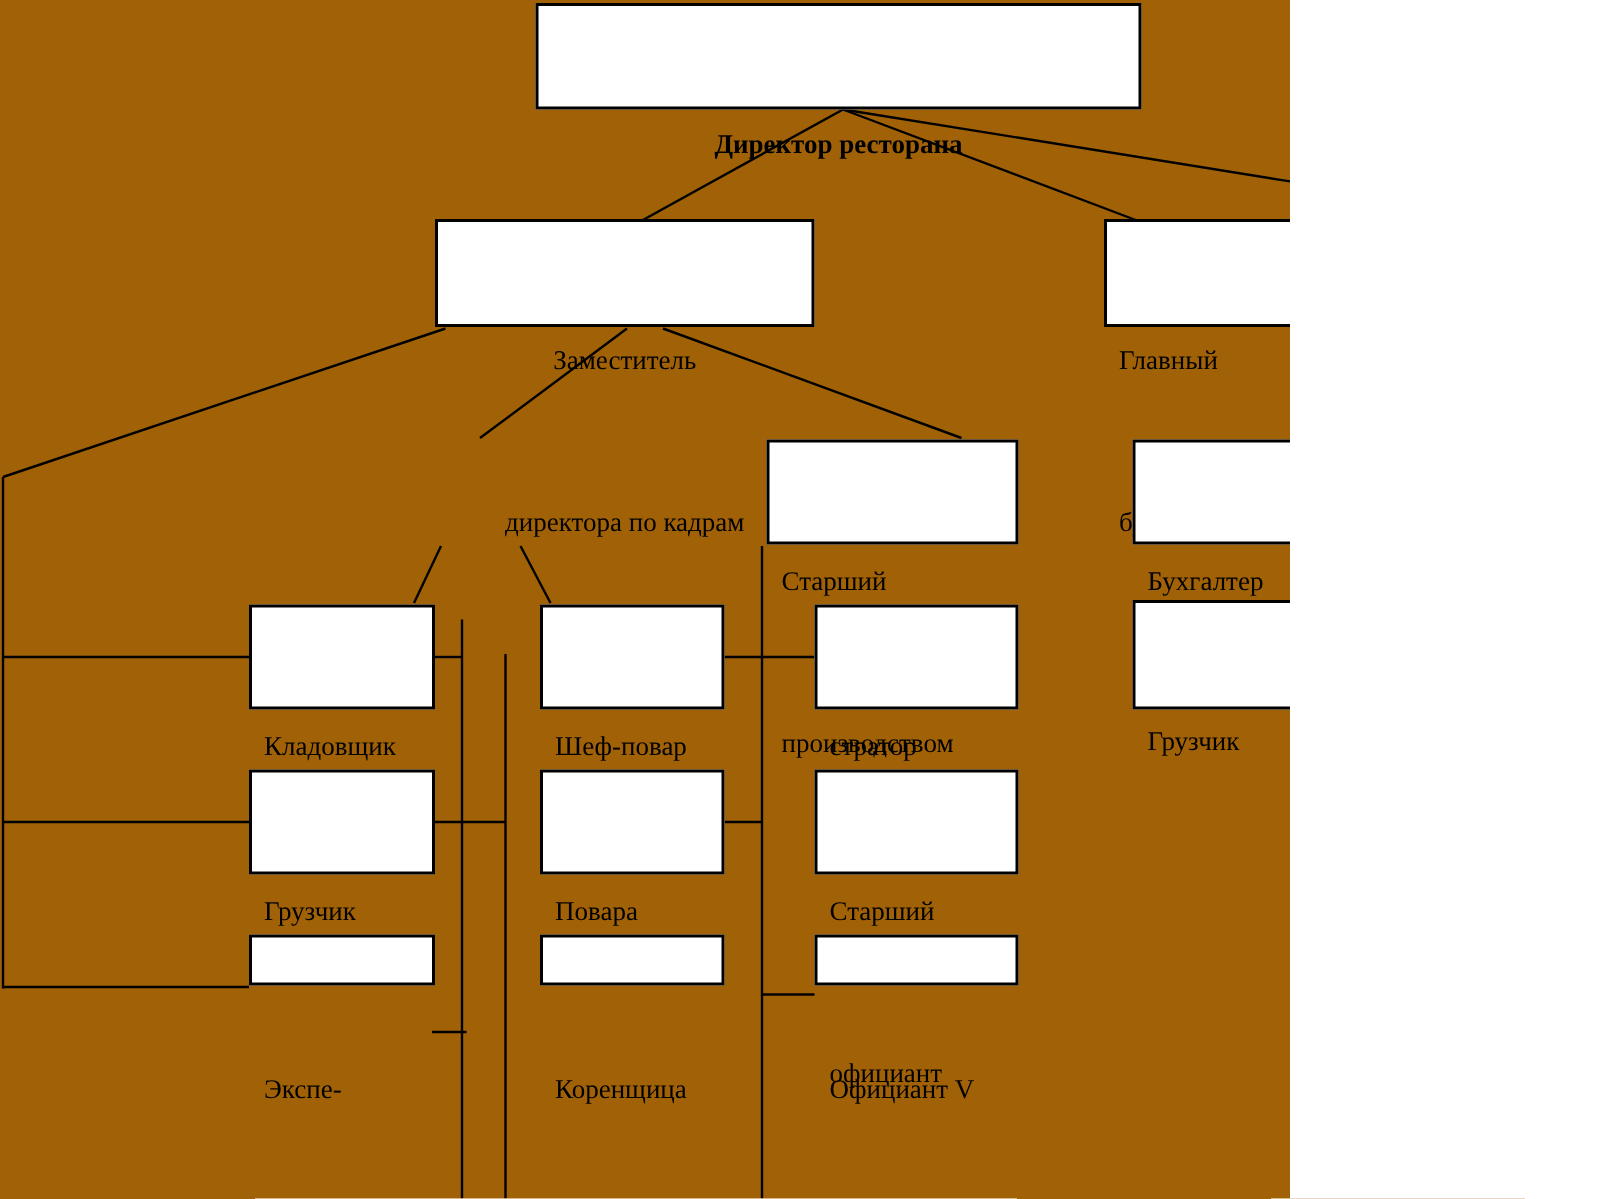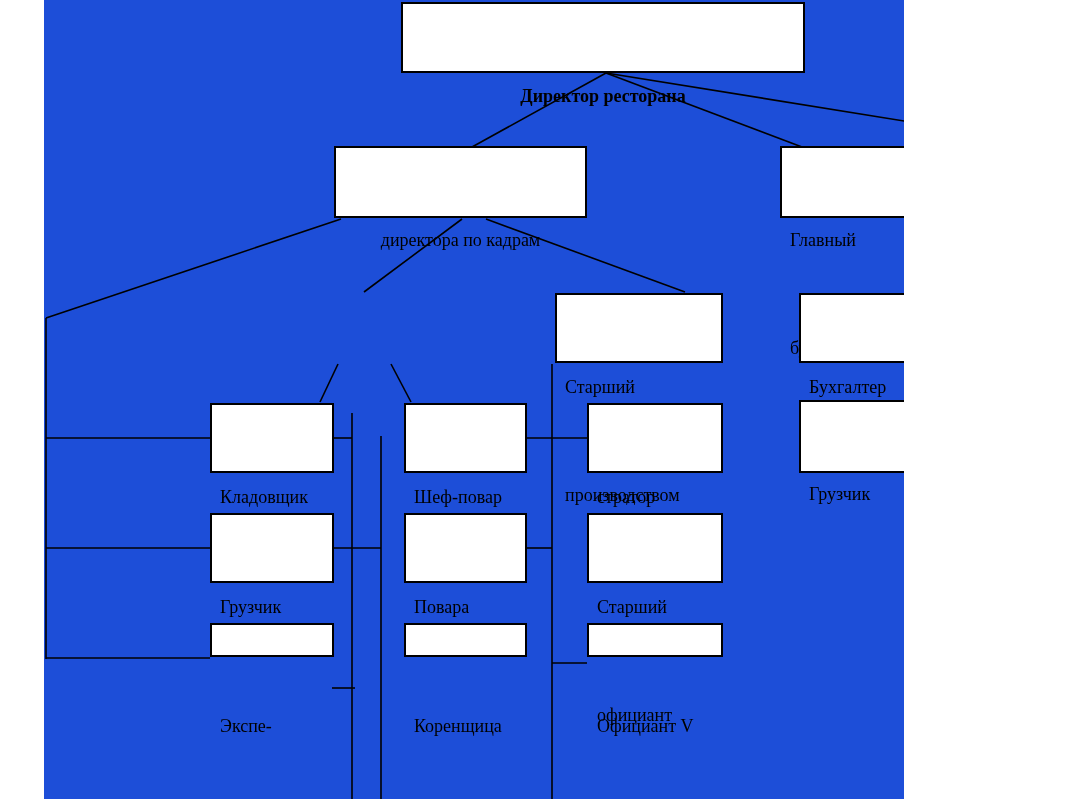--- a/index.html
+++ b/index.html
@@ -2,23 +2,22 @@
 <html><head>
 <meta charset="utf-8">
 <style>
   * { margin: 0; padding: 0; box-sizing: border-box; }
   html, body { background: #ffffff; }
   body { font-family: "Liberation Serif", "DejaVu Serif", serif; color: #000; }
   .canvas {
     position: relative;
     width: 860px;
     height: 799px;
-    background: #1d4ed8;
+    background: #a16207;
     overflow: hidden;
-    margin-left: 44px;
   }
   .lines { position: absolute; left: 0; top: 0; width: 1074px; height: 799px; }
   .node {
     position: absolute;
     border: 2px solid #000;
     background: #ffffff;
     padding: 2px 8px;
     font-size: 18px;
     line-height: 36px;
     white-space: pre;
@@ -72,20 +71,21 @@
 
       <line x1="1000" y1="218" x2="1000" y2="292"></line>
     </g>
   </svg>
 
   <div class="node center bold" style="left:357px;top:2px;width:404px;height:71px">
     <div class="ln">Директор ресторана</div>
   </div>
 
   <div class="node center" style="left:290px;top:146px;width:253px;height:72px">
+    <div class="ln">Заместитель</div>
     <div class="ln">директора по кадрам</div>
   </div>
 
   <div class="node" style="left:736px;top:146px;width:130px;height:72px">
     <div class="ln">Главный</div>
     <div class="ln">бухгалтер</div>
   </div>
 
   <div class="node" style="left:937px;top:146px;width:136px;height:72px">
     <div class="ln">Арт-</div>

